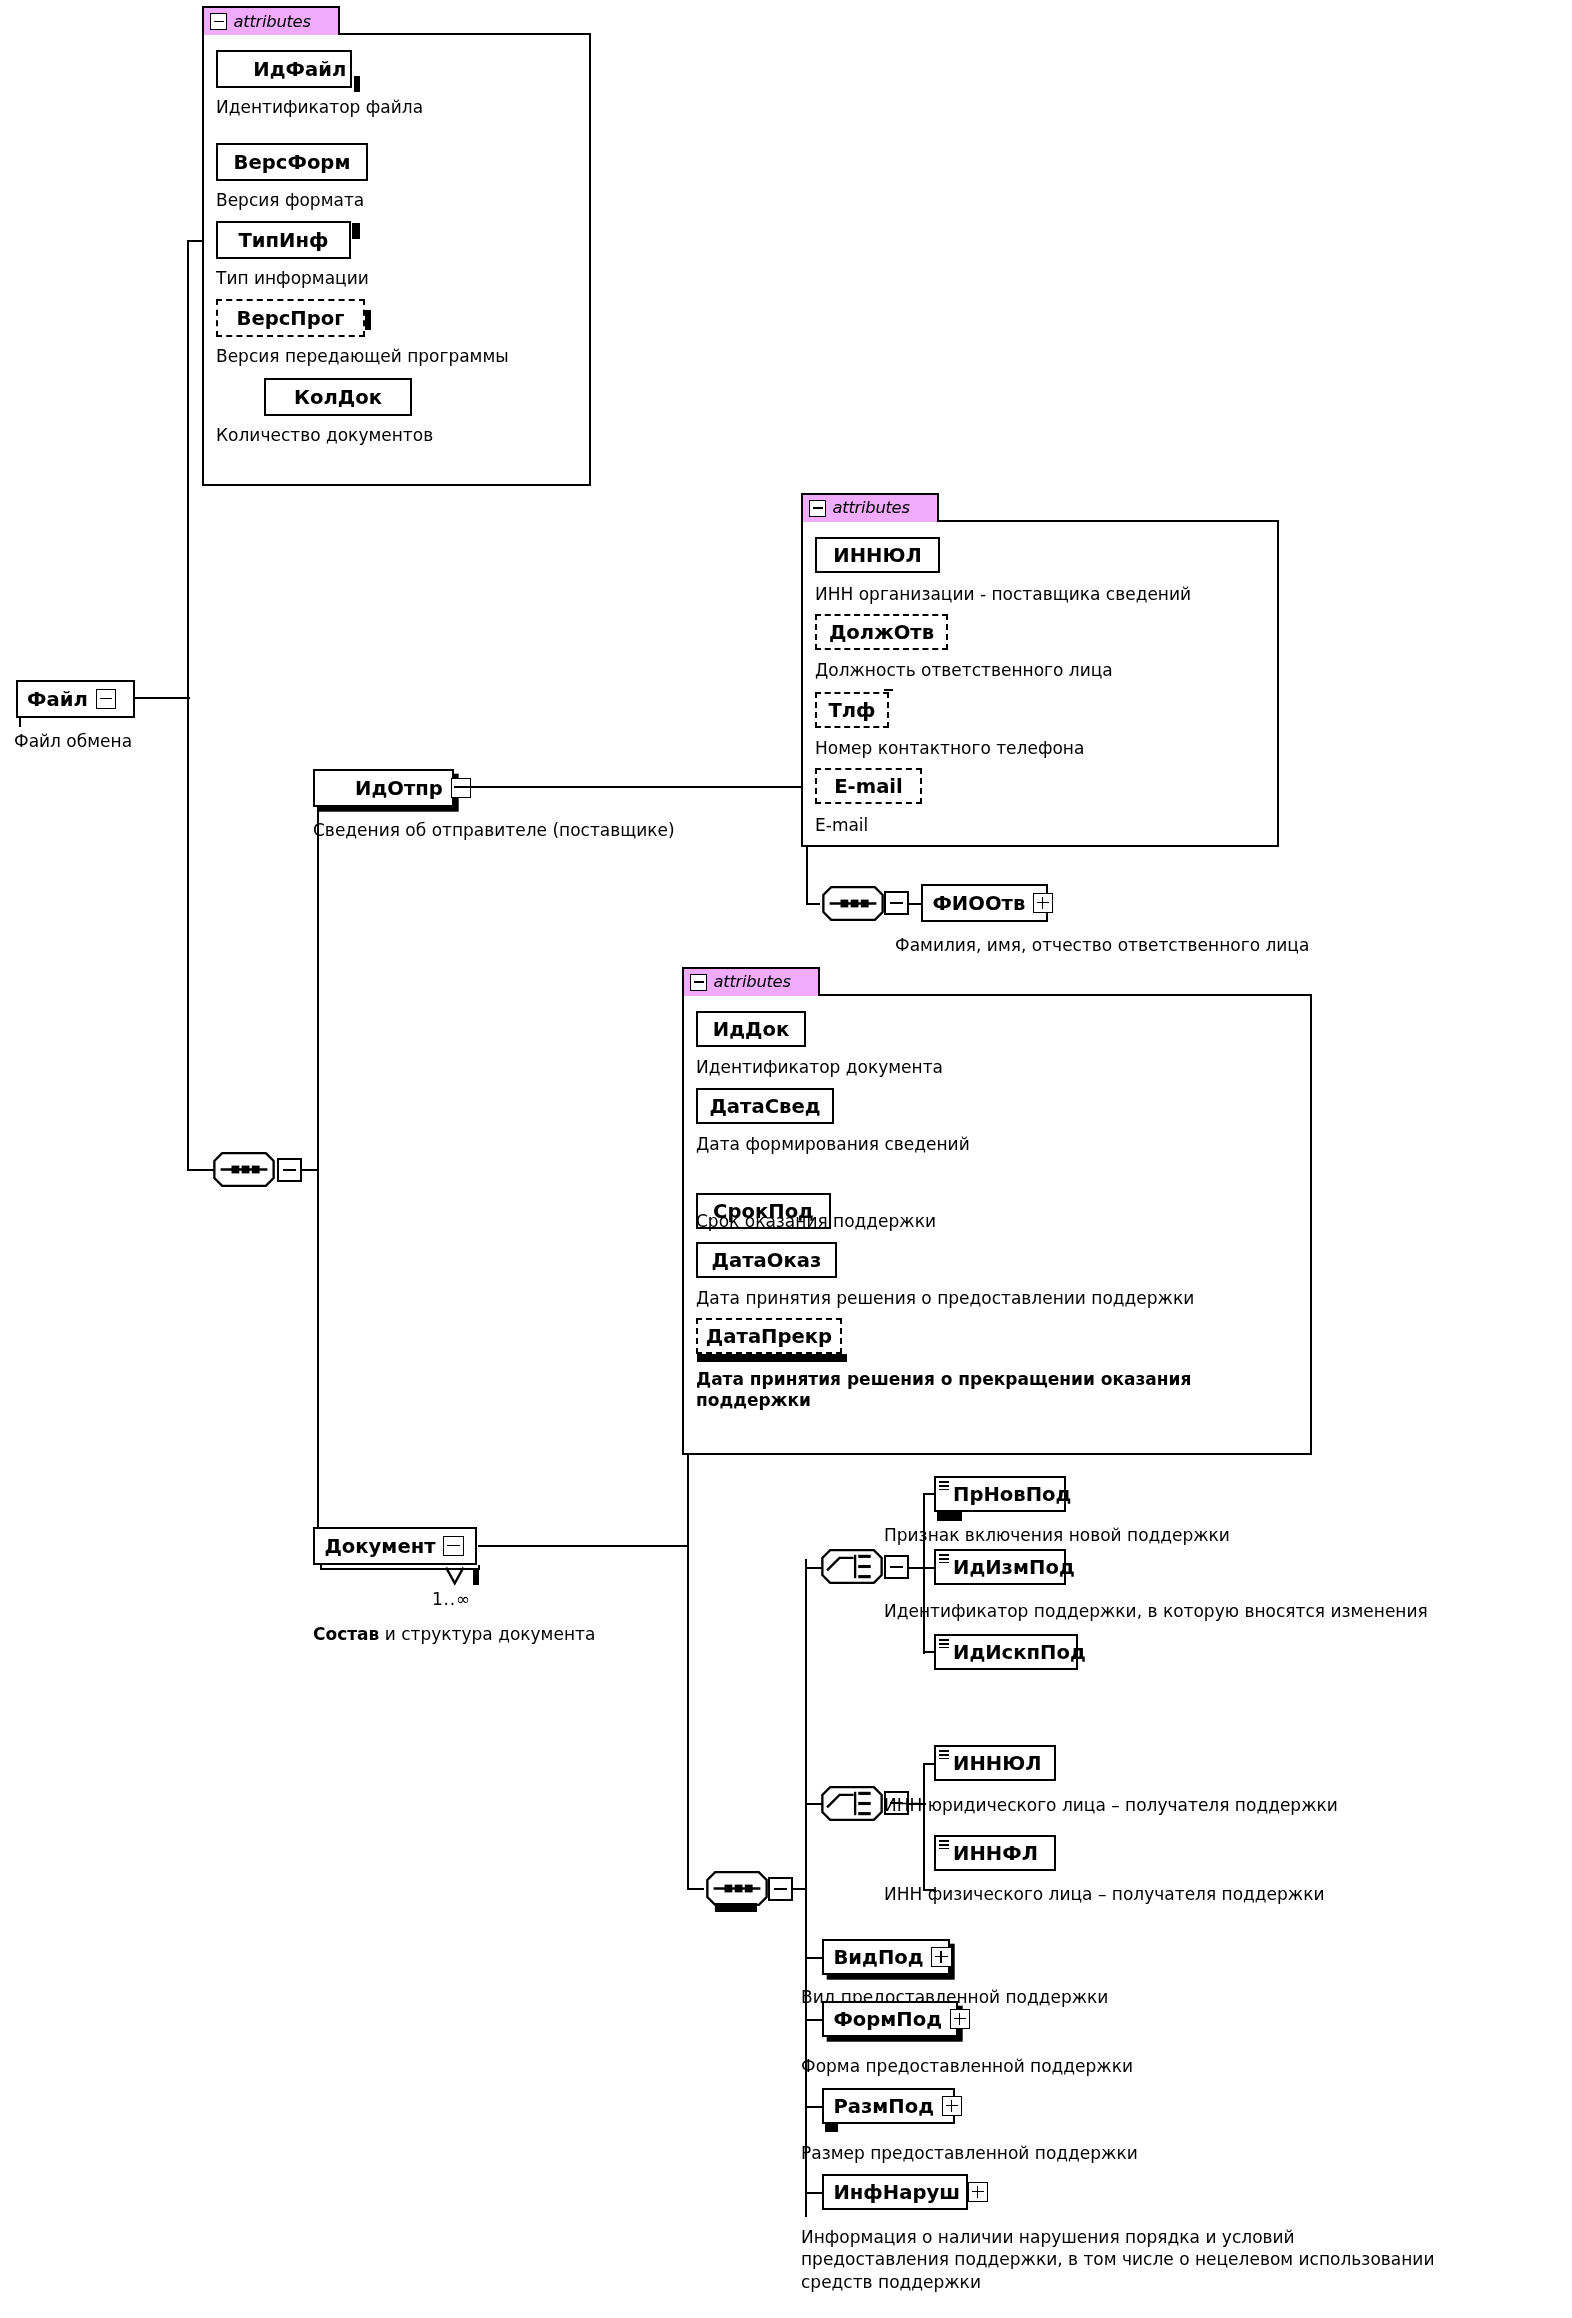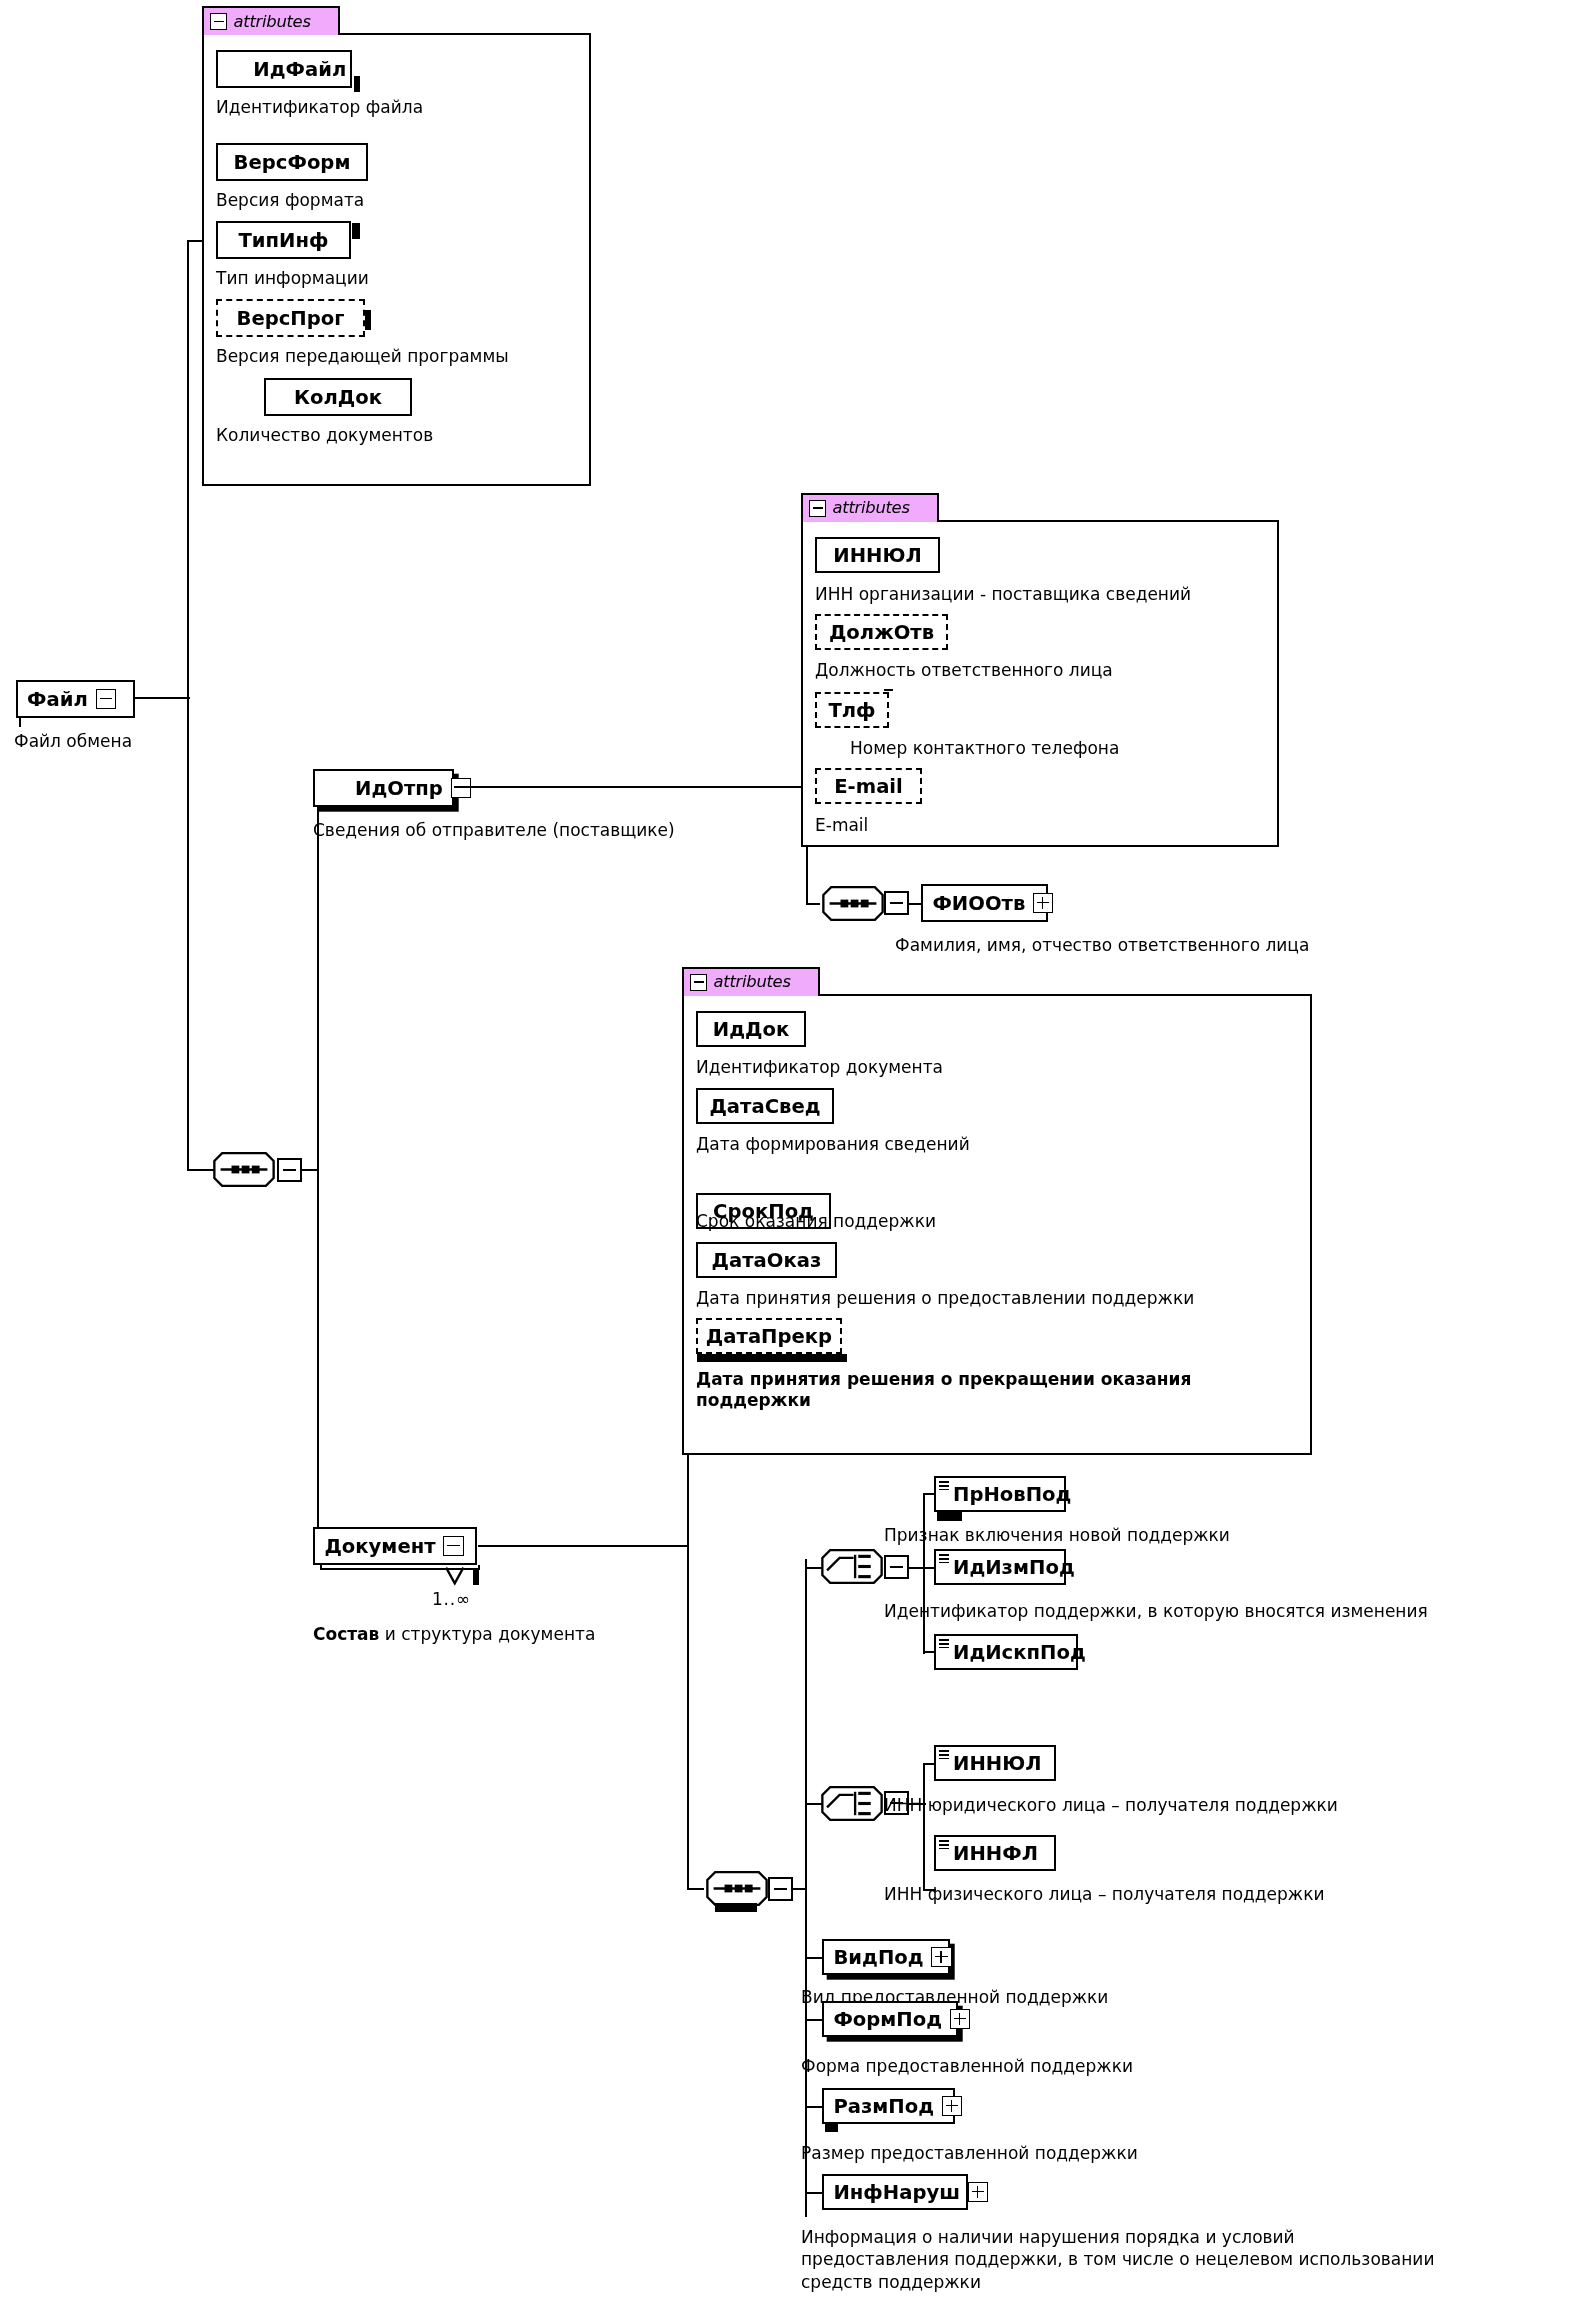--- a/index.html
+++ b/index.html
@@ -161,21 +161,21 @@
 
   <div class="attrnode opt" style="left:815px;top:614px;width:133px;height:36px;">
     <span>ДолжОтв</span>
   </div>
   <div class="attrdesc" style="left:815px;top:660px;">Должность ответственного лица</div>
 
   <div class="attrnode opt" style="left:815px;top:692px;width:74px;height:36px;">
     <span>Тлф</span>
   </div>
   <div class="tickmark" style="left:884px;top:689px;width:9.4px;height:2.3px;"></div>
-  <div class="attrdesc" style="left:850px;top:738px;">Номер контактного телефона</div>
+  <div class="attrdesc" style="left:815px;top:738px;">Номер контактного телефона</div>
 
   <div class="attrnode opt" style="left:815px;top:768px;width:107px;height:36px;">
     <span>E-mail</span>
   </div>
   <div class="attrdesc" style="left:815px;top:815px;">E-mail</div>
 
   <div class="comp" style="left:820px;top:884px;width:66px;height:39px;">
     <svg width="66" height="39" viewBox="0 0 84 50">
       <path d="M14 4 H70 L80 14 V36 L70 46 H14 L4 36 V14 Z" fill="#fff" stroke="#000" stroke-width="3"></path>
       <line x1="12" y1="25" x2="72" y2="25" stroke="#000" stroke-width="3"></line>

